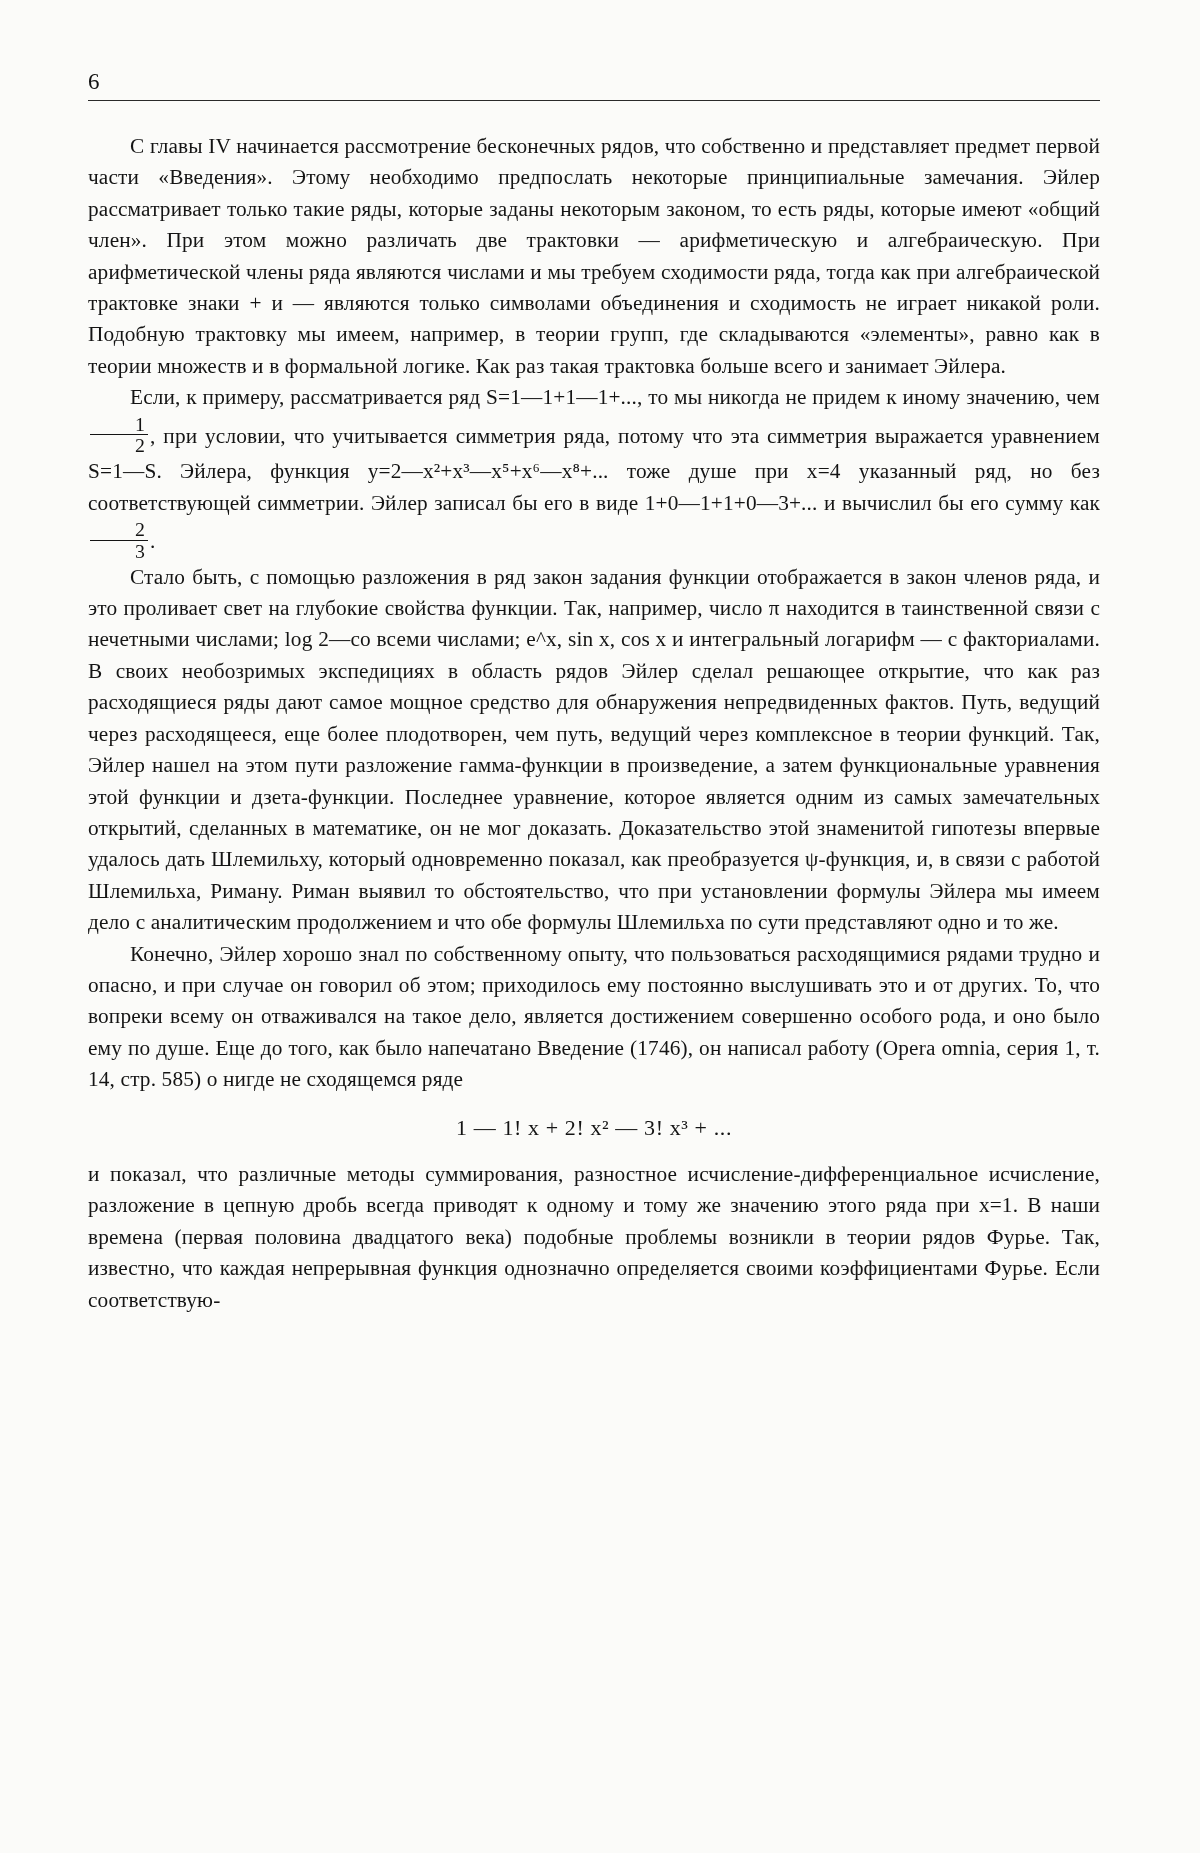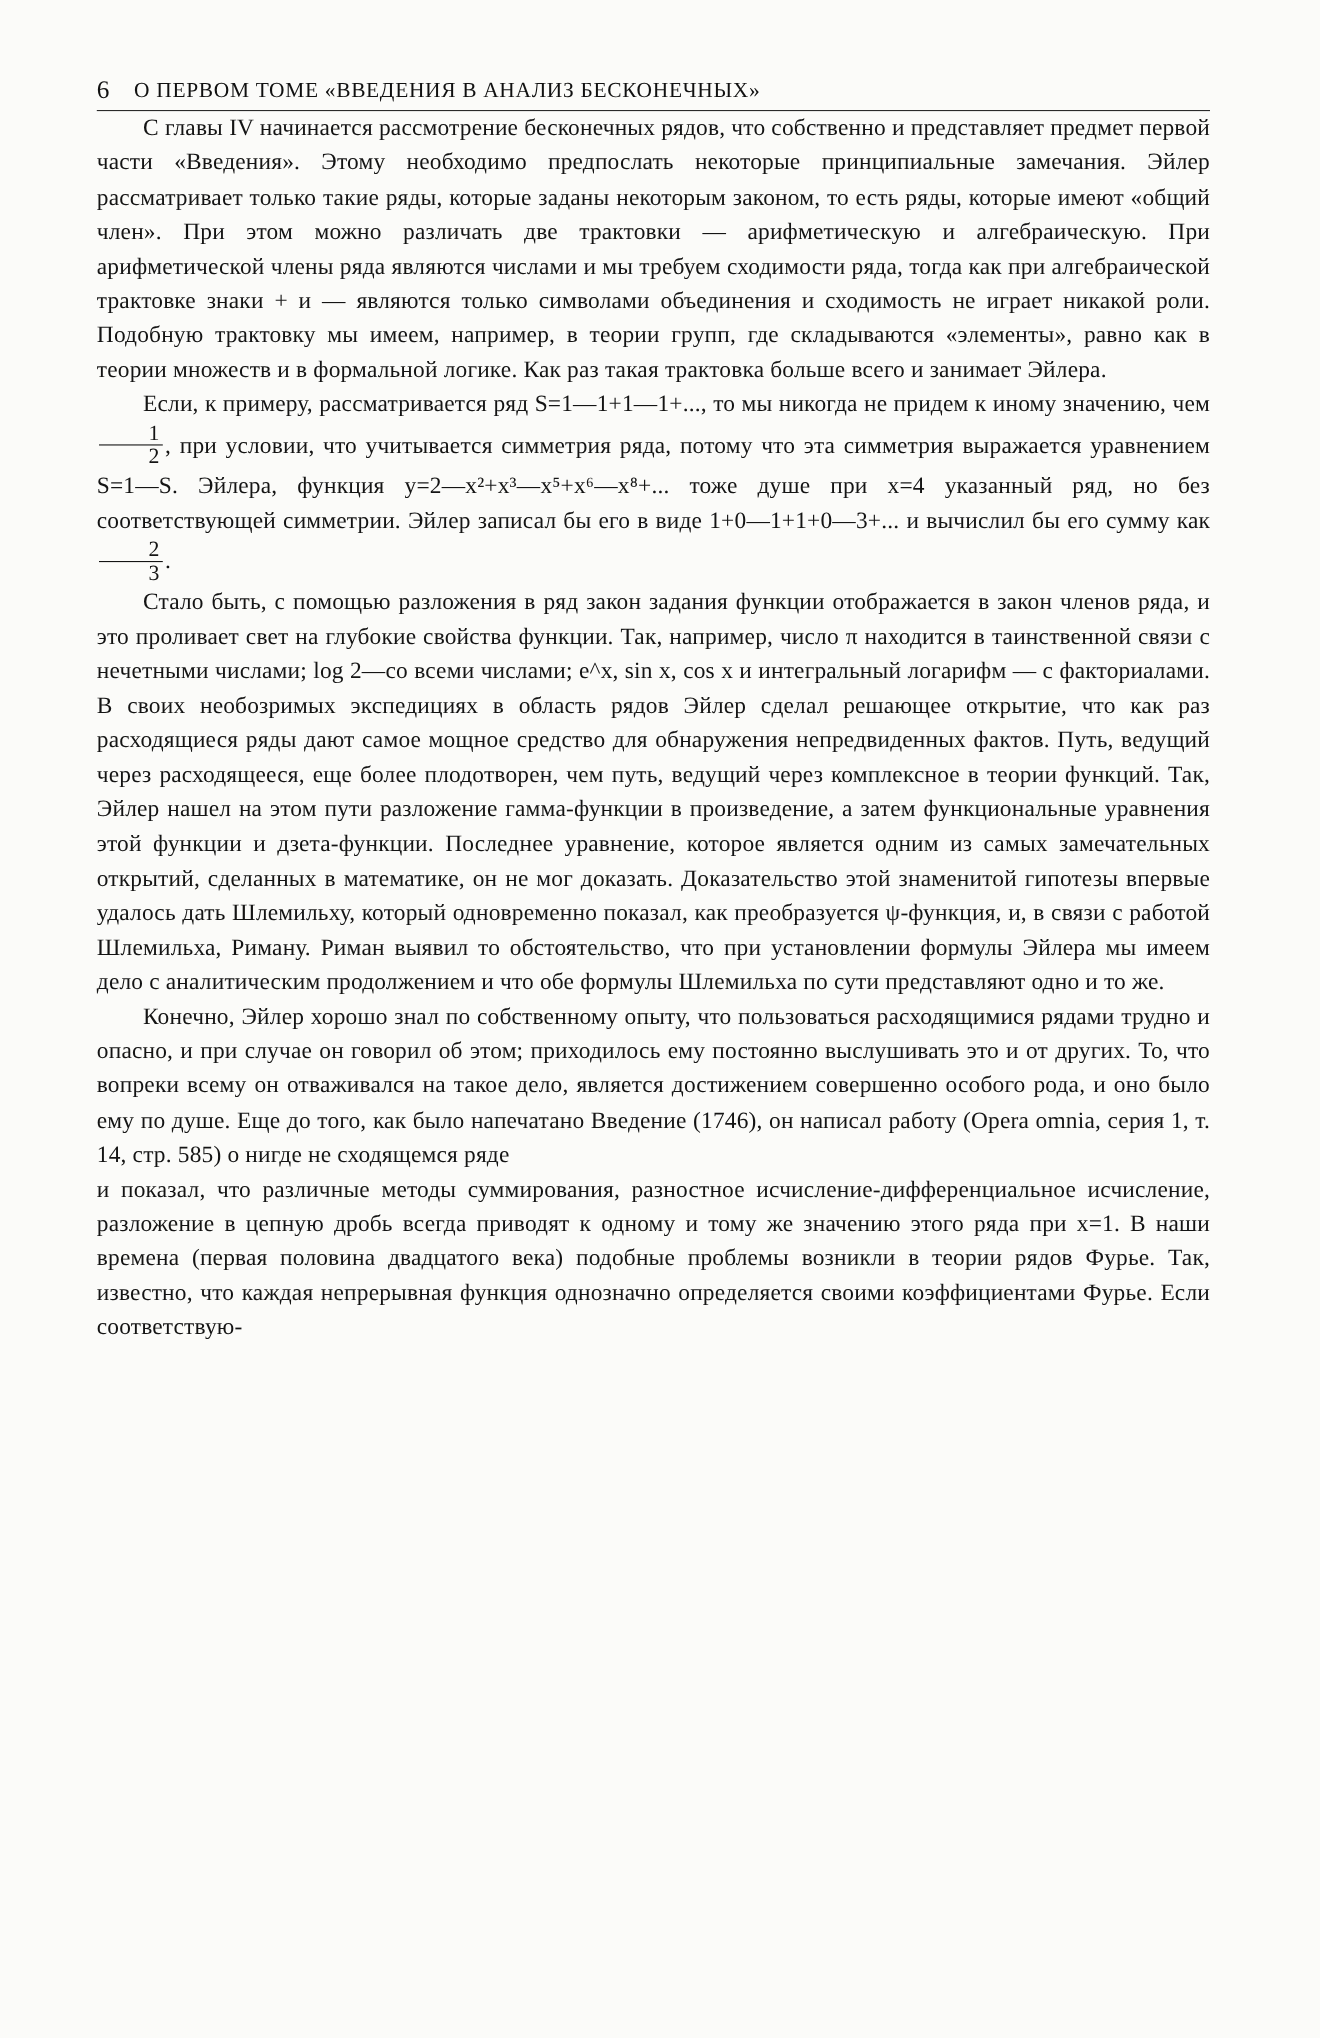--- a/index.html
+++ b/index.html
@@ -47,20 +47,21 @@
     letter-spacing: 0.6px;
     color: #111;
     white-space: nowrap;
   }
   .header-rule {
     margin-top: 6px;
     border-bottom: 1.6px solid #2a2a2a;
     width: 1012px;
   }
   .body-text {
+    margin-top: 30px;
     width: 1012px;
     font-size: 21.3px;
     line-height: 31.4px;
     text-align: justify;
     color: #141414;
     letter-spacing: 0.15px;
   }
   p {
     margin: 0;
     text-indent: 42px;
@@ -88,21 +89,20 @@
   i, .it { }
 </style>
 </head>
 <body>
 
 <div class="page">
   <div class="content">
 
     <div class="header">
       <span class="page-number">6</span>
-      <span class="running-head">О ПЕРВОМ ТОМЕ «ВВЕДЕНИЯ В АНАЛИЗ БЕСКОНЕЧНЫХ»</span>
     </div>
     <div class="header-rule"></div>
 
     <div class="body-text">
 
       <p>С главы IV начинается рассмотрение бесконечных рядов, что собственно и представляет предмет первой части «Введения». Этому необходимо предпослать некоторые принципиальные замечания. Эйлер рассматривает только такие ряды, которые заданы некоторым законом, то есть ряды, которые имеют «общий член». При этом можно различать две трактовки — арифметическую и алгебраическую. При арифметической члены ряда являются числами и мы требуем сходимости ряда, тогда как при алгебраической трактовке знаки + и — являются только символами объединения и сходимость не играет никакой роли. Подобную трактовку мы имеем, например, в теории групп, где складываются «элементы», равно как в теории множеств и в формальной логике. Как раз такая трактовка больше всего и занимает Эйлера.</p>
 
       <p><span>Если, к примеру, рассматривается ряд</span>
         <span class="it">S=1—1+1—1+...,</span>
         <span>то мы никогда не придем к иному значению, чем</span><span class="frac"><span class="num">1</span><span class="den">2</span></span><span>, при условии, что учитывается симметрия ряда, потому что эта симметрия выражается уравнением</span>
@@ -112,18 +112,19 @@
         <span>тоже душе при</span>
         <span class="it">x=4</span>
         <span>указанный ряд, но без соответствующей симметрии. Эйлер записал бы его в виде</span>
         <span class="it">1+0—1+1+0—3+...</span>
         <span>и вычислил бы его сумму как</span><span class="frac"><span class="num">2</span><span class="den">3</span></span><span>.</span></p>
 
       <p>Стало быть, с помощью разложения в ряд закон задания функции отображается в закон членов ряда, и это проливает свет на глубокие свойства функции. Так, например, число π находится в таинственной связи с нечетными числами; log 2—со всеми числами; e^x, sin x, cos x и интегральный логарифм — с факториалами. В своих необозримых экспедициях в область рядов Эйлер сделал решающее открытие, что как раз расходящиеся ряды дают самое мощное средство для обнаружения непредвиденных фактов. Путь, ведущий через расходящееся, еще более плодотворен, чем путь, ведущий через комплексное в теории функций. Так, Эйлер нашел на этом пути разложение гамма-функции в произведение, а затем функциональные уравнения этой функции и дзета-функции. Последнее уравнение, которое является одним из самых замечательных открытий, сделанных в математике, он не мог доказать. Доказательство этой знаменитой гипотезы впервые удалось дать Шлемильху, который одновременно показал, как преобразуется ψ-функция, и, в связи с работой Шлемильха, Риману. Риман выявил то обстоятельство, что при установлении формулы Эйлера мы имеем дело с аналитическим продолжением и что обе формулы Шлемильха по сути представляют одно и то же.</p>
 
       <p>Конечно, Эйлер хорошо знал по собственному опыту, что пользоваться расходящимися рядами трудно и опасно, и при случае он говорил об этом; приходилось ему постоянно выслушивать это и от других. То, что вопреки всему он отваживался на такое дело, является достижением совершенно особого рода, и оно было ему по душе. Еще до того, как было напечатано Введение (1746), он написал работу (Opera omnia, серия 1, т. 14, стр. 585) о нигде не сходящемся ряде</p>
 
+      <p class="mathline noindent">1 — 1! x + 2! x² — 3! x³ + ...</p>
 
       <p class="noindent">и показал, что различные методы суммирования, разностное исчисление-дифференциальное исчисление, разложение в цепную дробь всегда приводят к одному и тому же значению этого ряда при x=1. В наши времена (первая половина двадцатого века) подобные проблемы возникли в теории рядов Фурье. Так, известно, что каждая непрерывная функция однозначно определяется своими коэффициентами Фурье. Если соответствую-</p>
 
     </div>
   </div>
 </div>
 
 </body></html>

